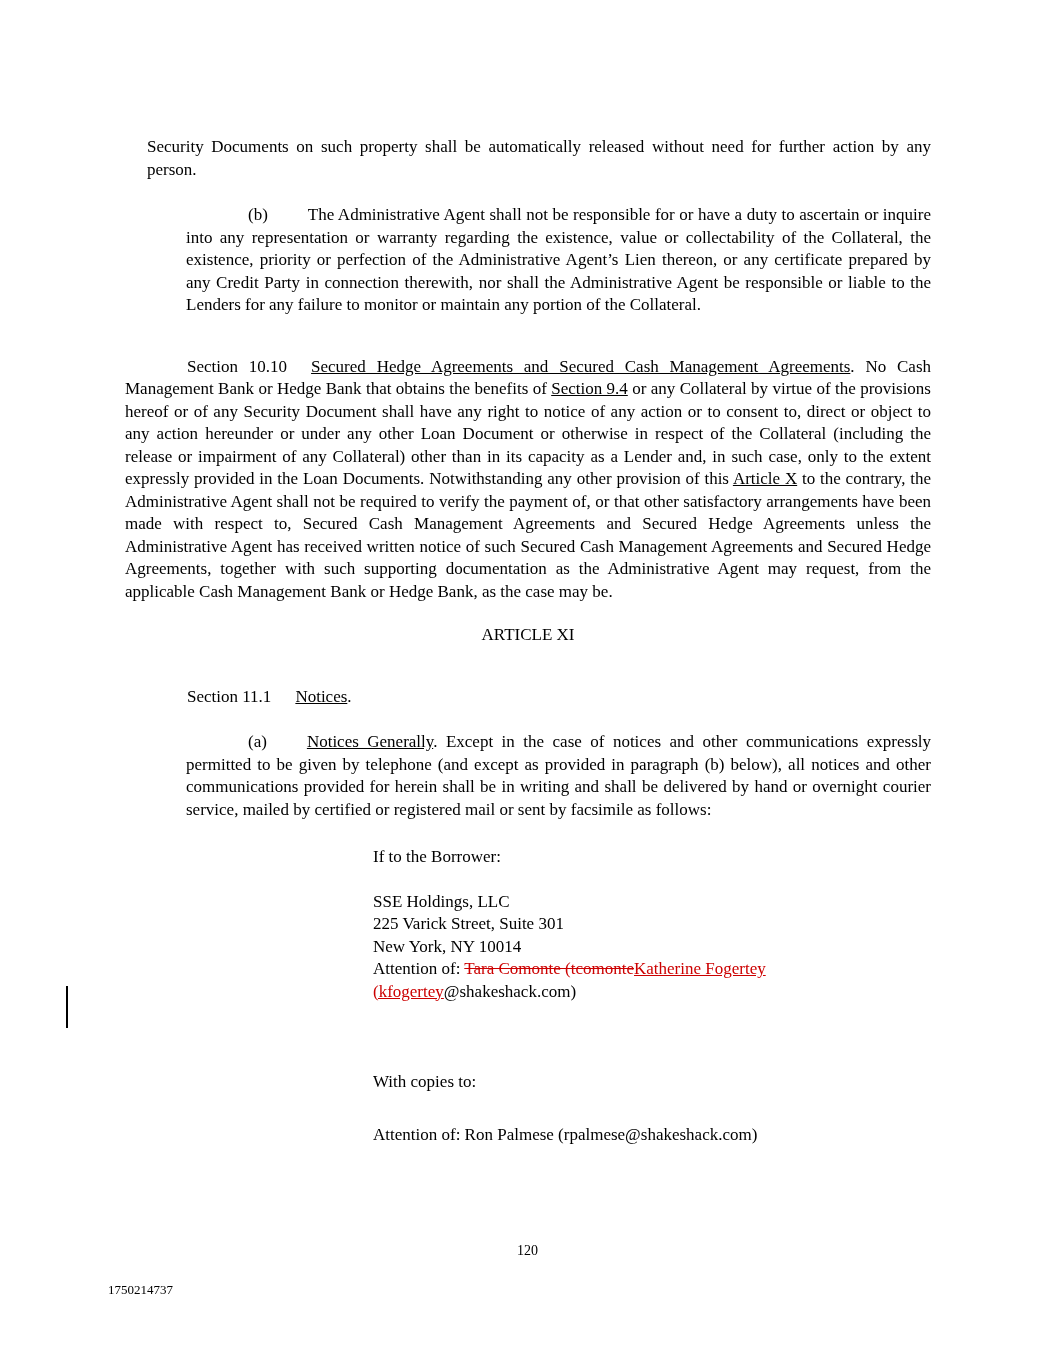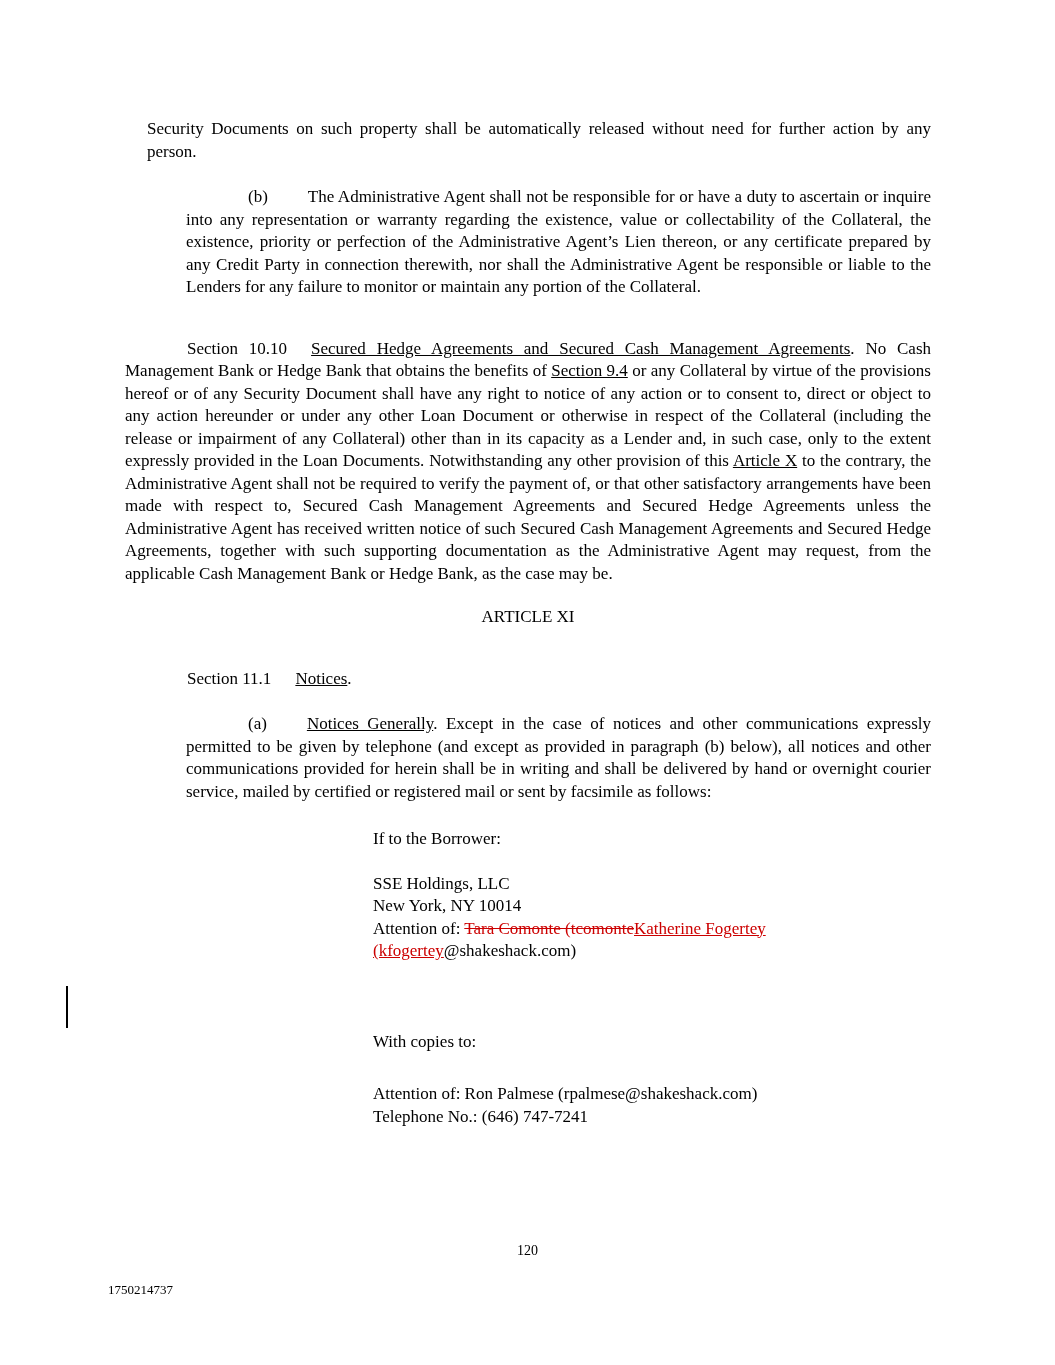--- a/index.html
+++ b/index.html
@@ -15,21 +15,21 @@
   }
   .content {
     position: absolute;
     left: 125px;
     top: 118px;
     width: 806px;
     font-size: 17px;
     line-height: 22.5px;
   }
   p { margin: 0; }
-  .p-cont { margin-left: 22px; text-align: justify; }
+  .p-cont { margin-left: 22px; text-align: justify; margin-top: 18px; }
   .p-sub { margin-left: 61px; text-indent: 62px; text-align: justify; margin-top: 23px; }
   .p-section { text-indent: 62px; text-align: justify; margin-top: 39px; }
   .center { text-align: center; margin-top: 21px; }
   .lbl { margin-right: 40px; }
   .sec-lbl { margin-right: 24px; }
   .u { text-decoration: underline; }
   .del { color: var(--redline, #cc0000); text-decoration: line-through; }
   .ins { color: var(--redline, #cc0000); text-decoration: underline; }
   .addr { margin-left: 248px; margin-top: 25px; }
   .addr-lines { margin-top: 22px; }
@@ -77,27 +77,27 @@
 
 
     <p class="p-section"><span class="sec-lbl">Section 11.1</span><span class="u">Notices</span><span>.</span></p>
 
     <p class="p-sub"><span class="lbl">(a)</span><span class="u">Notices Generally</span><span>.  Except in the case of notices and other communications expressly permitted to be given by telephone (and except as provided in paragraph (b) below), all notices and other communications provided for herein shall be in writing and shall be delivered by hand or overnight courier service, mailed by certified or registered mail or sent by facsimile as follows:</span></p>
 
     <div class="addr">
       <p>If to the Borrower:</p>
       <div class="addr-lines">
         <div>SSE Holdings, LLC</div>
+        <div>225 Varick Street, Suite 301</div>
         <div>New York, NY 10014</div>
         <div><span>Attention of: </span><span class="del">Tara Comonte (tcomonte</span><span class="ins">Katherine Fogertey </span><br><span class="ins">(kfogertey</span><span>@shakeshack.com)</span></div>
       </div>
       <p class="copies-intro">With copies to:</p>
       <div class="copies-lines">
         <div>Attention of: Ron Palmese (rpalmese@shakeshack.com)</div>
-        <div>Telephone No.: (646) 747-7241</div>
       </div>
     </div>
 
   </div>
 
   <div class="page-number">120</div>
 
   <div class="doc-id">1750214737</div>
 
 </div>

